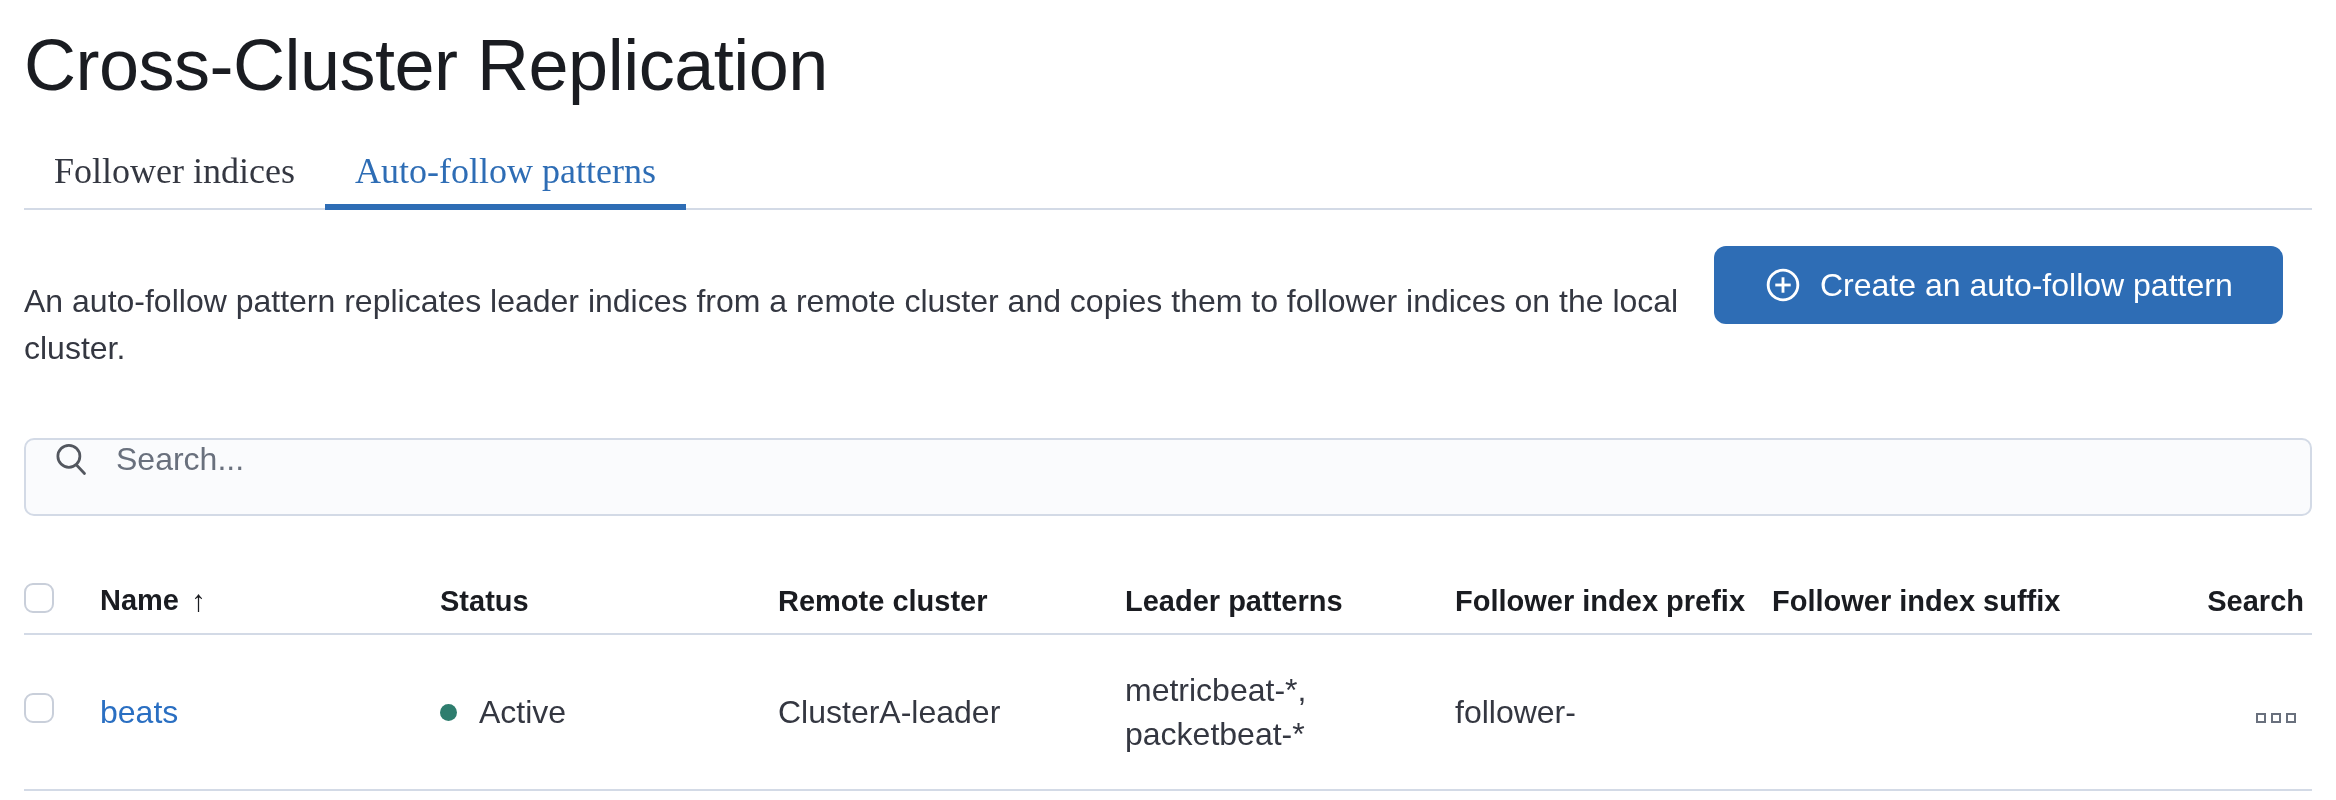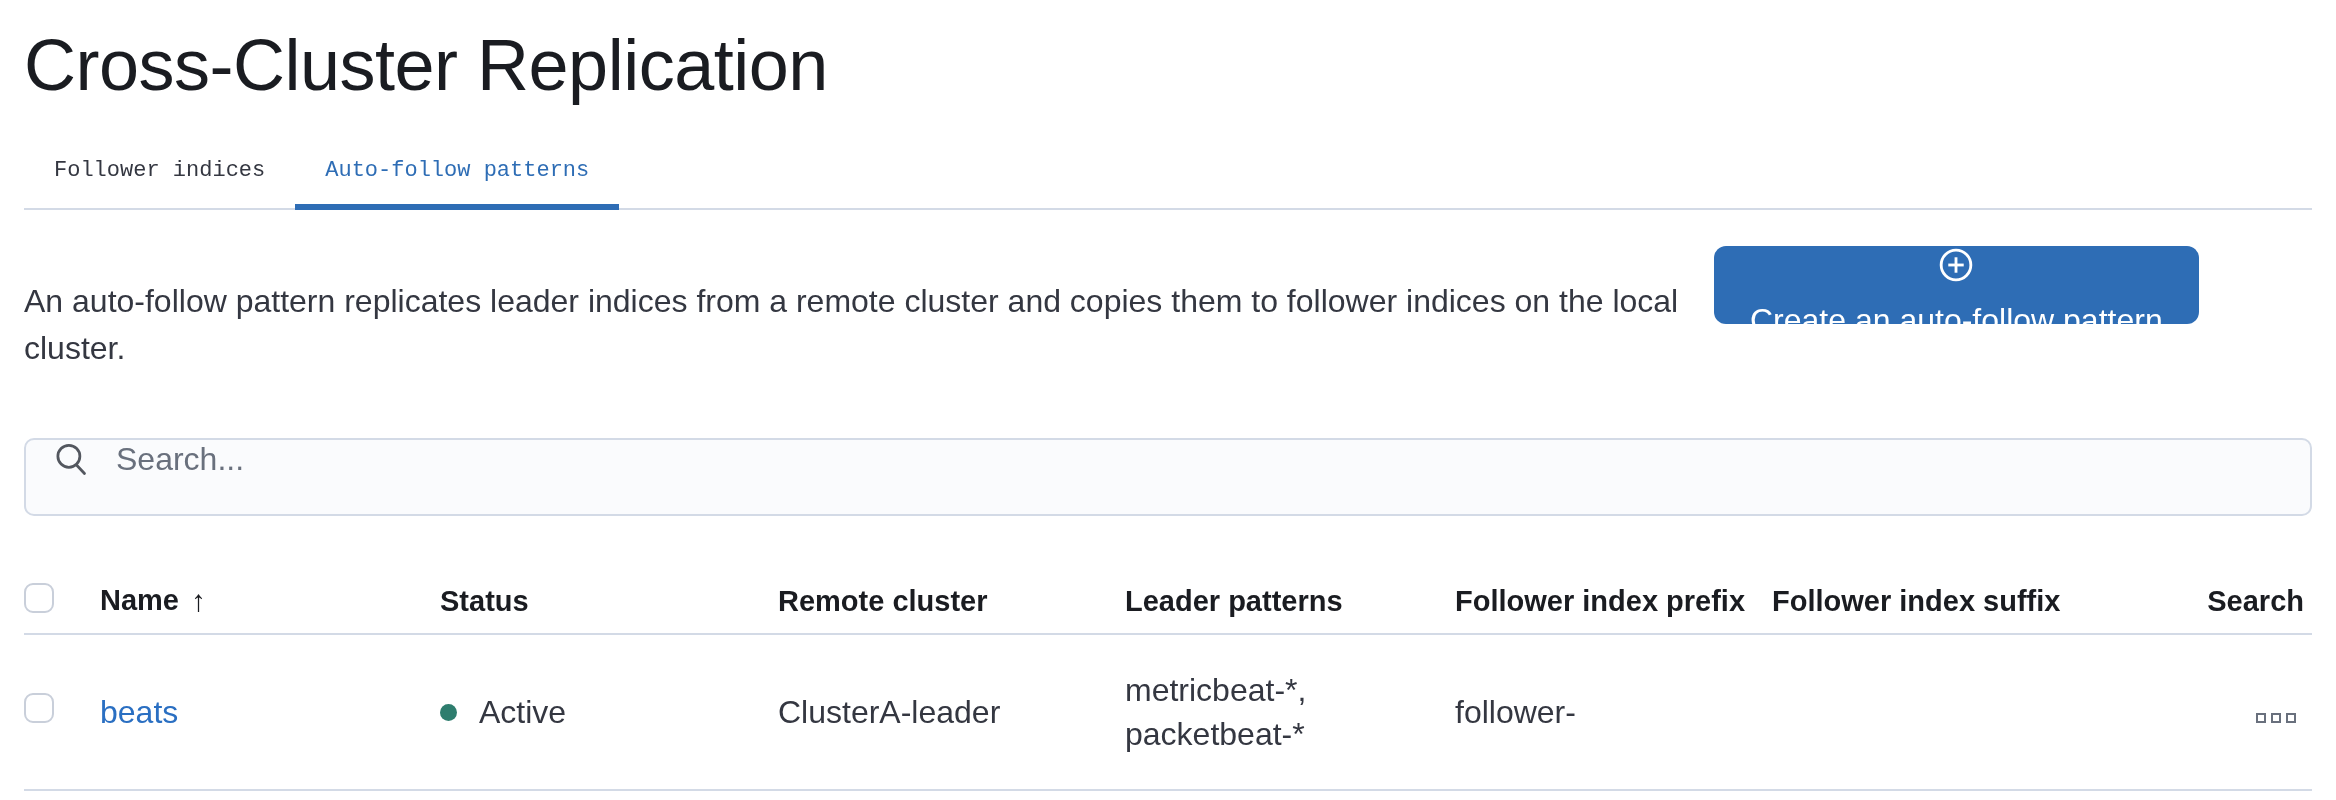--- a/index.html
+++ b/index.html
@@ -25,36 +25,36 @@
   
   .page-title{
     margin:30px 0 0 0;font-size:72px;line-height:70px;font-weight:400;
     color:var(--text-primary);letter-spacing:-0.5px;
   }
 
   
   .tabs{display:flex;margin-top:34px;border-bottom:2px solid var(--border);}
   .tab{
     position:relative;padding:0 30px;height:74px;line-height:74px;
-    font-size:22px;font-weight:500;color:var(--text-secondary);cursor:pointer;
-    background:none;border:none;font-family:Liberation Mono, monospace;
+    font-size:36px;font-weight:500;color:var(--text-secondary);cursor:pointer;
+    background:none;border:none;font-family:Liberation Serif, serif;
   }
   .tab.active{color:var(--accent-blue);}
   .tab.active::after{
     content:"";position:absolute;left:0;right:0;bottom:-2px;height:6px;
     background:var(--accent-blue);
   }
 
   
   .header-row{display:flex;align-items:flex-start;margin-top:36px;}
   .description{max-width:1690px;font-size:32px;line-height:47px;color:var(--text-secondary);}
   .cta-button{
-    display:flex;align-items:center;gap:18px;height:78px;padding:0 36px;
+    display:flex;align-items:center;gap:18px;height:78px;padding:0 50px;
     background:var(--accent-blue);color:#ffffff;border:none;border-radius:12px;
-    font-size:32px;font-family:inherit;cursor:pointer;white-space:nowrap;flex-direction:column;
+    font-size:32px;font-family:inherit;cursor:pointer;white-space:nowrap;
   }
   .cta-button svg{display:block;}
 
   
   .search-bar{
     margin-top:34px;height:78px;display:flex;align-items:flex-start;gap:22px;
     background:var(--search-bg);border:2px solid var(--border);border-radius:10px;
     padding:0 26px;
   }
   .search-bar input{

